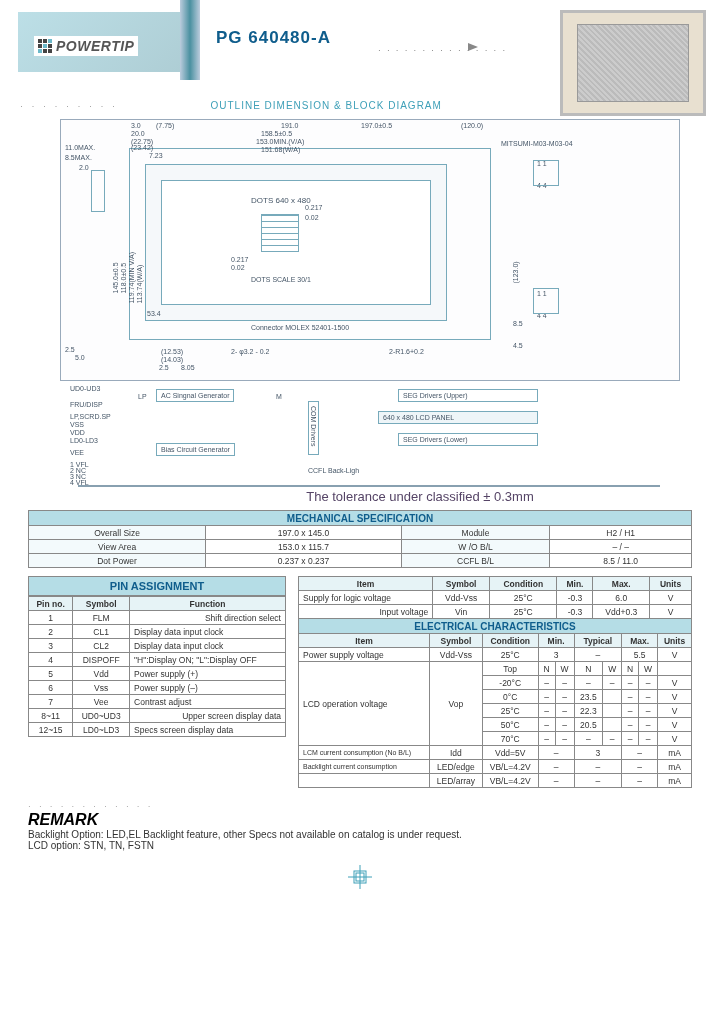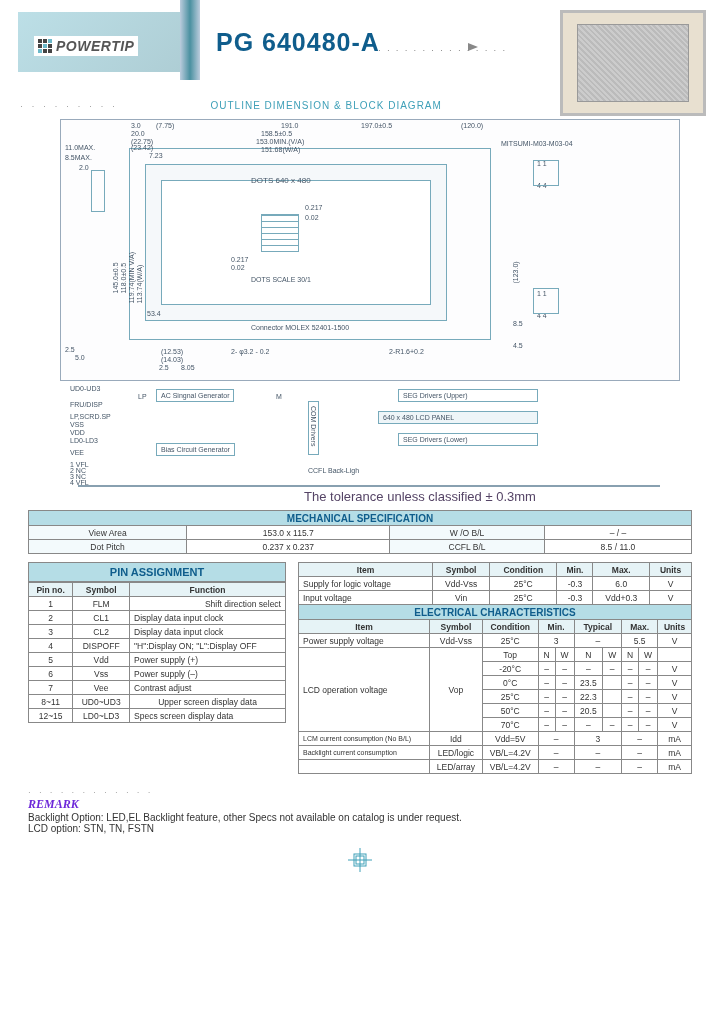--- a/index.html
+++ b/index.html
@@ -4,21 +4,21 @@
 <style>
 body { margin:0; font-family: Arial, sans-serif; font-size:9px; color:#333; width:720px; background:#fff; }
 .header { position:relative; height:100px; }
 .worldmap { position:absolute; top:12px; left:18px; width:170px; height:60px; background:linear-gradient(135deg,#6bb8c9,#4a90a0); opacity:0.45; }
 .brand-box { position:absolute; top:36px; left:34px; background:#fff; padding:2px 4px; display:flex; align-items:center; gap:4px; }
 .tiny-grid { display:grid; grid-template-columns:repeat(3,4px); gap:1px; }
 .tiny-grid span { width:4px;height:4px;background:#444; }
 .tiny-grid span.b { background:#6bb8c9; }
 .brand-text { font-size:14px; font-style:italic; font-weight:bold; color:#555; letter-spacing:0.5px; }
 .divider-v { position:absolute; top:0; left:180px; width:20px; height:80px; background:linear-gradient(to right,#bcd,#4a90a0,#bcd); }
-.model { position:absolute; top:28px; left:216px; font-size:25px; color:#0f5d8c; font-weight:bold; letter-spacing:1px;text-align:right; }
+.model { position:absolute; top:28px; left:216px; font-size:17px; color:#0f5d8c; font-weight:bold; letter-spacing:1px;text-align:right; }
 .dotline { position:absolute; top:46px; left:378px; color:#777; letter-spacing:2px; font-size:8px; }
 .arrow { position:absolute; top:43px; left:468px; width:0;height:0;border-left:10px solid #888;border-top:4px solid transparent;border-bottom:4px solid transparent; }
 .thumb { position:absolute; top:10px; right:14px; width:140px;height:100px; background:#e8e0d0; border:3px solid #bbb; display:flex;align-items:center;justify-content:center; }
 .thumb-inner { width:110px;height:76px;background:repeating-linear-gradient(45deg,#ccc,#ccc 2px,#bbb 2px,#bbb 4px); border:1px solid #999; }
 .section-label { color:#3fa0b8; font-size:10px; letter-spacing:1px; margin-left:90px; }
 .dots-pre { color:#999; letter-spacing:3px; margin-left:20px; }
 .diagram-area { margin:8px 40px 4px 60px; height:260px; border:1px solid #9ab; position:relative; background:#fdfdfe; }
 .diag-box { position:absolute; border:1px solid #7ab; }
 .diag-txt { position:absolute; font-size:7px; color:#456; }
 .block-area { margin:4px 60px 2px 78px; height:100px; position:relative; border-bottom:2px solid #88a0b0; }
@@ -28,21 +28,21 @@
 table { border-collapse:collapse; width:100%; font-size:8.5px; }
 th,td { border:1px solid #888; padding:1.5px 4px; text-align:center; }
 .hdr { background:#b5dde6; color:#0f5d8c; font-weight:bold; font-size:10px; }
 .sub-hdr { background:#e6f3f6; font-weight:bold; }
 .row-hdr { background:#f3fafc; }
 .two-col { display:flex; gap:12px; margin-top:8px; }
 .lcol { flex:0 0 258px; }
 .rcol { flex:1; }
 .pin-title { background:#b5dde6; color:#0f5d8c; font-weight:bold; text-align:center; font-size:11px; padding:3px; border:1px solid #888; }
 .remark-area { margin:14px 28px; }
-.remark-title { color:#6d28d9; font-weight:bold; font-style:italic; font-size:12px;font-family:Liberation Serif, serif; }
+.remark-title { color:#000000; font-weight:bold; font-style:italic; font-size:16px; }
 .dots-line { color:#999; letter-spacing:3px; font-size:8px; }
 .footer-icon { text-align:center; margin:6px 0; }
 .footer-icon svg { width:24px;height:24px; }
 </style>
 </head>
 <body>
 
 <div class="header">
   <div class="worldmap"></div>
   <div class="brand-box">
@@ -105,21 +105,21 @@
 
   <span class="diag-txt" style="top:20px;left:440px">MITSUMI-M03-M03-04</span>
   <span class="diag-txt" style="top:160px;left:454px;transform:rotate(-90deg);transform-origin:left">(123.0)</span>
   <span class="diag-txt" style="top:200px;left:452px">8.5</span>
   <span class="diag-txt" style="top:222px;left:452px">4.5</span>
   <span class="diag-txt" style="top:40px;left:476px">1   1</span>
   <span class="diag-txt" style="top:62px;left:476px">4   4</span>
   <span class="diag-txt" style="top:170px;left:476px">1   1</span>
   <span class="diag-txt" style="top:192px;left:476px">4   4</span>
 
-  <span class="diag-txt" style="top:56px;left:190px;font-size:8px">DOTS 640 x 480</span>
+  <span class="diag-txt" style="top:76px;left:190px;font-size:8px">DOTS 640 x 480</span>
   <div class="diag-box" style="top:94px;left:200px;width:36px;height:36px;background:repeating-linear-gradient(0deg,#fff,#fff 5px,#7ab 5px,#7ab 6px),repeating-linear-gradient(90deg,#fff,#fff 5px,#7ab 5px,#7ab 6px);"></div>
   <span class="diag-txt" style="top:84px;left:244px">0.217</span>
   <span class="diag-txt" style="top:94px;left:244px">0.02</span>
   <span class="diag-txt" style="top:136px;left:170px">0.217</span>
   <span class="diag-txt" style="top:144px;left:170px">0.02</span>
   <span class="diag-txt" style="top:156px;left:190px">DOTS SCALE 30/1</span>
   <span class="diag-txt" style="top:204px;left:190px">Connector MOLEX 52401-1500</span>
   <span class="diag-txt" style="top:228px;left:170px">2- φ3.2 - 0.2</span>
   <span class="diag-txt" style="top:228px;left:328px">2-R1.6+0.2</span>
   <span class="diag-txt" style="top:228px;left:100px">(12.53)</span>
@@ -148,38 +148,44 @@
   <div class="block-box" style="top:16px;left:230px;writing-mode:vertical-rl;height:44px;padding:4px 1px">COM Drivers</div>
   <div class="block-box" style="top:58px;left:78px">Bias Circuit Generator</div>
   <div class="block-box" style="top:4px;left:320px;width:130px">SEG  Drivers (Upper)</div>
   <div class="block-box" style="top:26px;left:300px;width:150px;background:#eef5f8">640 x 480 LCD PANEL</div>
   <div class="block-box" style="top:48px;left:320px;width:130px">SEG  Drivers (Lower)</div>
   <span class="diag-txt" style="top:82px;left:230px">CCFL Back-Ligh</span>
   <span class="diag-txt" style="top:8px;left:60px">LP</span>
   <span class="diag-txt" style="top:8px;left:198px">M</span>
 </div>
 
-<div class="tolerance">The  tolerance  unless  classified ± 0.3mm</div>
+<div class="tolerance">The  tolerance  under  classified ± 0.3mm</div>
 
 <div class="tables">
   <table>
     <tbody>
         <tr>
           <td colspan="4" class="hdr">MECHANICAL  SPECIFICATION</td>
         </tr>
     </tbody>
       <tbody id="mech-body">
         <tr>
+          <td class="row-hdr">Overall Size</td>
+          <td>197.0 x 145.0</td>
+          <td class="row-hdr">Module</td>
+          <td>H2 / H1</td>
+        </tr>
+        <tr>
           <td class="row-hdr">View Area</td>
           <td>153.0 x 115.7</td>
           <td class="row-hdr">W /O  B/L</td>
           <td>–  /  –</td>
         </tr>
         <tr>
-          <td class="row-hdr">Dot Pitch</td>
+          <td class="row-hdr">Dot Power</td>
           <td>0.237 x 0.237</td>
           <td class="row-hdr">CCFL B/L</td>
           <td>8.5 / 11.0</td>
         </tr>
       </tbody>
   </table>
 
   <div class="two-col">
     <div class="lcol">
       <div class="pin-title">PIN ASSIGNMENT</div>
@@ -223,21 +229,21 @@
               <td style="text-align: left;">Power supply (–)</td>
             </tr>
             <tr>
               <td>7</td>
               <td>Vee</td>
               <td style="text-align: left;">Contrast adjust</td>
             </tr>
             <tr>
               <td>8~11</td>
               <td>UD0~UD3</td>
-              <td style="text-align: center;">Upper screen display data</td>
+              <td style="text-align: right;">Upper screen display data</td>
             </tr>
             <tr>
               <td>12~15</td>
               <td>LD0~LD3</td>
               <td style="text-align: left;">Specs screen display data</td>
             </tr>
           </tbody>
       </table>
     </div>
     <div class="rcol">
@@ -255,21 +261,21 @@
           <tbody id="abs-body">
             <tr>
               <td style="text-align: left;">Supply for logic voltage</td>
               <td>Vdd-Vss</td>
               <td>25°C</td>
               <td>-0.3</td>
               <td>6.0</td>
               <td>V</td>
             </tr>
             <tr>
-              <td style="text-align: left;">Input voltage</td>
+              <td style="text-align: right;">Input voltage</td>
               <td>Vin</td>
               <td>25°C</td>
               <td>-0.3</td>
               <td>Vdd+0.3</td>
               <td>V</td>
             </tr>
           </tbody>
       </table>
       <table style="margin-top:-1px">
         <tbody>
@@ -362,21 +368,21 @@
               <td style="text-align: left; font-size: 7px;">LCM current consumption (No B/L)</td>
               <td>Idd</td>
               <td>Vdd=5V</td>
               <td colspan="2">–</td>
               <td colspan="2">3</td>
               <td colspan="2">–</td>
               <td>mA</td>
             </tr>
             <tr>
               <td style="text-align: left; font-size: 7px;">Backlight current consumption</td>
-              <td>LED/logic</td>
+              <td>LED/edge</td>
               <td>VB/L=4.2V</td>
               <td colspan="2">–</td>
               <td colspan="2">–</td>
               <td colspan="2">–</td>
               <td>mA</td>
             </tr>
             <tr>
               <td style="text-align: left; font-size: 7px;"></td>
               <td>LED/array</td>
               <td>VB/L=4.2V</td>

